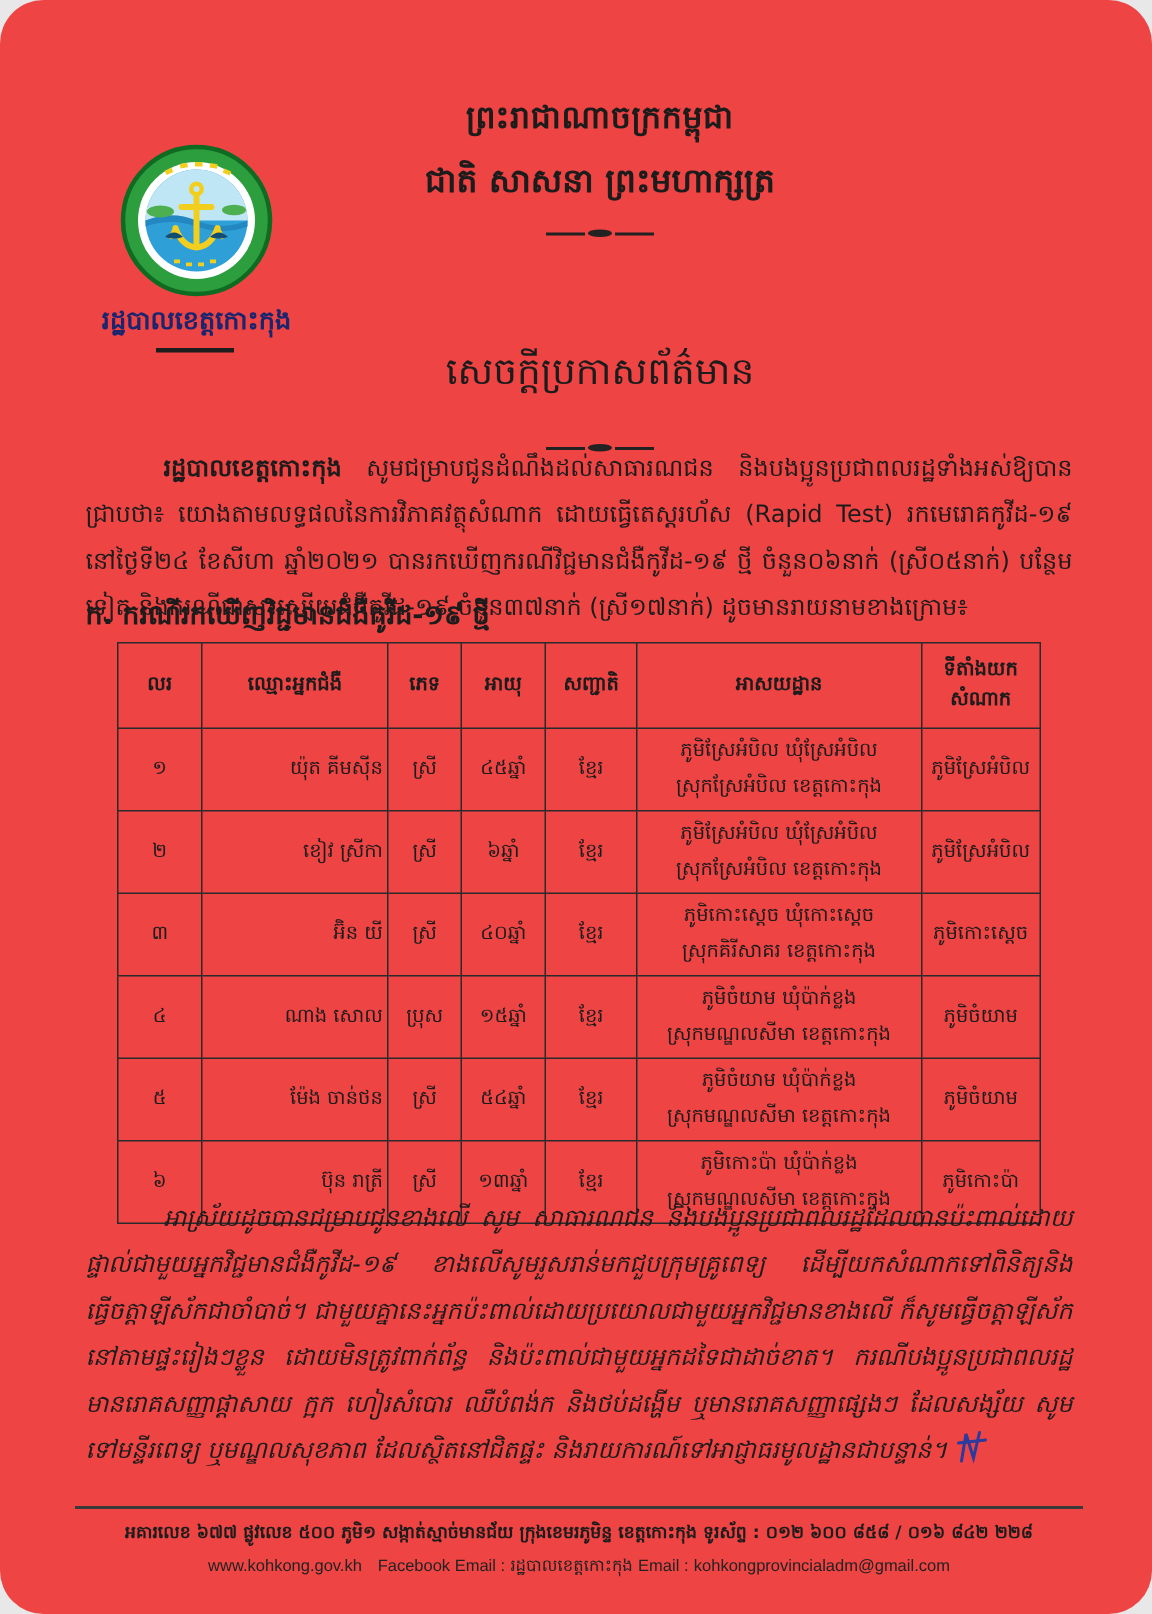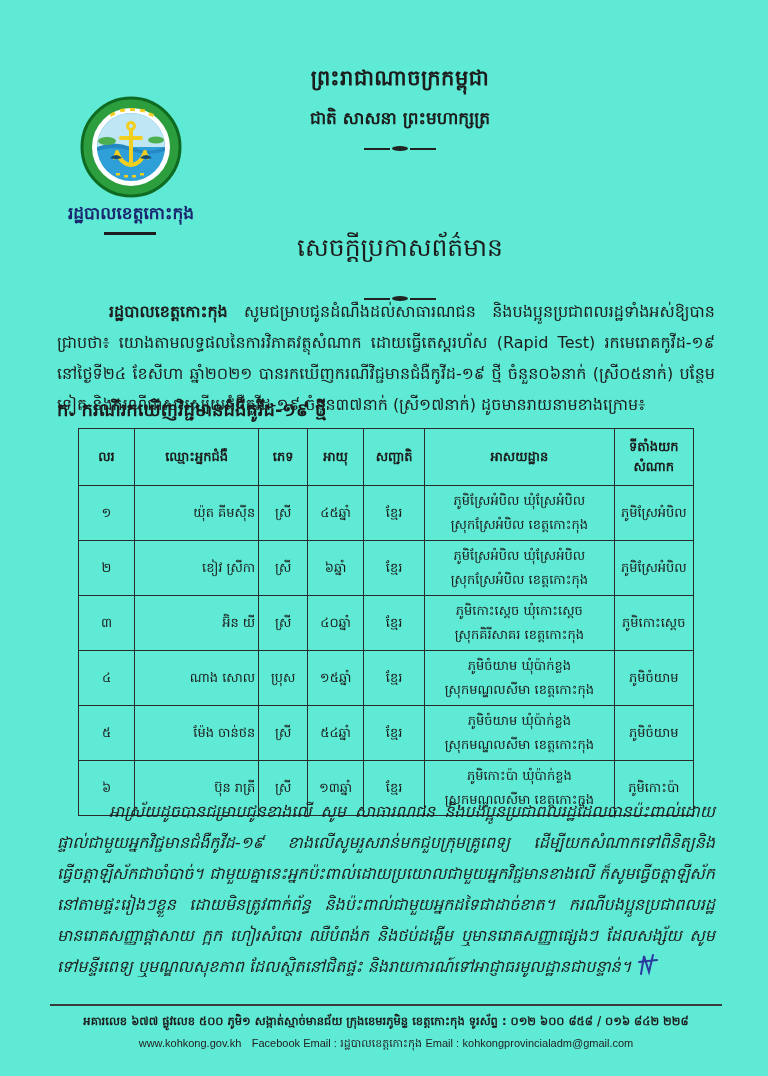--- a/index.html
+++ b/index.html
@@ -1,24 +1,25 @@
 <!DOCTYPE html>
 <html><head>
 <meta charset="utf-8">
 <style>
   html,body{margin:0;padding:0;background:#e8e8e8;}
   .sheet{
     position:relative;width:768px;height:1076px;margin:0 auto;
-    background:#5eead4;overflow:hidden;color:#1c1c1c;
+    background:#ef4444;overflow:hidden;color:#1c1c1c;
     font-family:"DejaVu Sans","Liberation Sans",sans-serif;
+    border-radius:29px;
   }
   
   .hdr-center{position:absolute;top:64px;left:204px;width:392px;text-align:center;}
   .kingdom{font-size:21px;font-weight:bold;letter-spacing:.5px;}
-  .motto{margin-top:12px;font-size:17px;font-weight:bold;}
+  .motto{margin-top:12px;font-size:22px;font-weight:bold;}
   .orn{display:flex;align-items:center;justify-content:center;margin-top:14px;}
   .orn .bar{width:26px;border-top:2.5px solid #222;}
   .orn .lens{width:16px;height:5px;background:#222;border-radius:50%;margin:0 2px;}
   .logo-wrap{position:absolute;top:96px;left:80px;width:102px;height:102px;}
   .org-name{
     position:absolute;top:202px;left:42px;width:178px;text-align:center;
     font-size:17px;font-weight:bold;color:#1a2570;
   }
   .org-rule{position:absolute;top:232px;left:104px;width:52px;border-top:3px solid #1d1d1d;}
   

